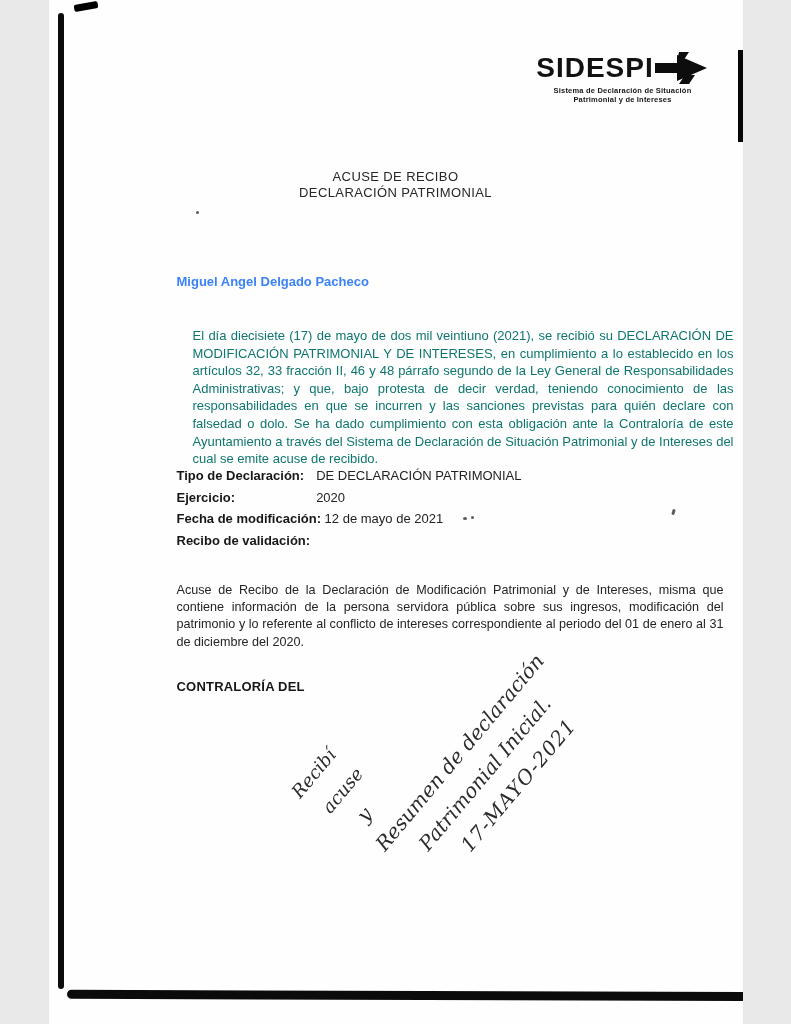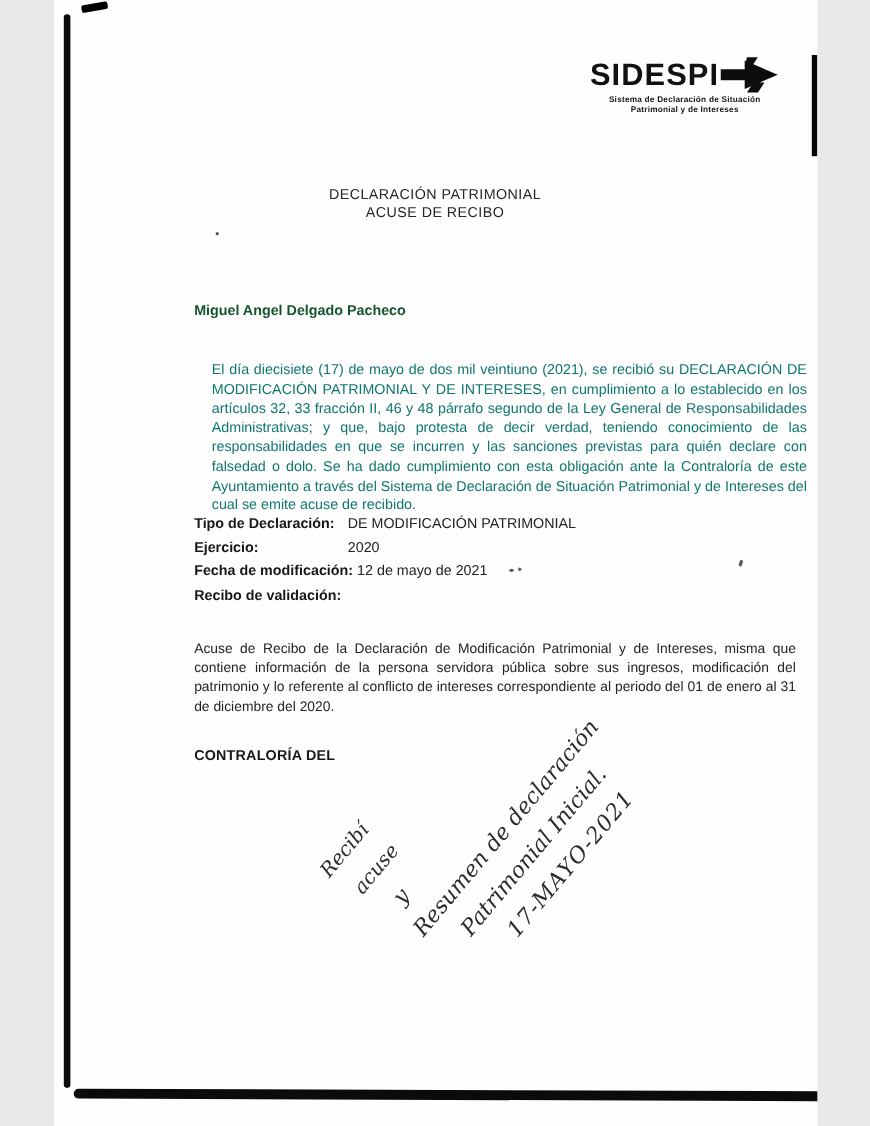--- a/index.html
+++ b/index.html
@@ -24,21 +24,21 @@
   .speck.s4{left:623px;top:509px;width:3px;height:6px;border-radius:2px;transform:rotate(18deg);}
   
   .logo{position:absolute;left:478px;top:50px;width:192px;text-align:center;}
   .logo-row{display:flex;align-items:center;justify-content:center;gap:1px;}
   .logo-text{font-size:28px;font-weight:bold;letter-spacing:1px;color:#121212;}
   .logo-arrow{display:inline-block;line-height:0;}
   .logo-tagline{font-size:7.5px;font-weight:bold;line-height:9px;color:#161616;letter-spacing:.2px;}
   
   .doc-title{position:absolute;left:0;top:169px;width:100%;text-align:center;font-size:13px;line-height:16px;letter-spacing:.4px;color:#272727;}
   
-  .recipient{position:absolute;left:128px;top:274px;font-size:13px;font-weight:bold;color:#14532d;}
+  .recipient{position:absolute;left:128px;top:274px;font-size:13px;font-weight:bold;color:#3b82f6;}
   .body-par{position:absolute;left:128px;top:311px;width:541px;margin:16px;font-size:13px;line-height:17.6px;text-align:justify;color:#0f766e;}
   .fields{position:absolute;left:128px;top:465px;font-size:13px;color:#222;}
   .field-row{line-height:21.5px;white-space:nowrap;}
   .f-label{display:inline-block;min-width:136px;font-weight:bold;color:#171717;}
   .f-value{color:#222;}
   .footer-par{position:absolute;left:128px;top:582px;width:547px;margin:0;font-size:12.6px;line-height:17.2px;text-align:justify;color:#242424;}
   .contraloria{position:absolute;left:128px;top:679px;font-size:13px;font-weight:bold;letter-spacing:.2px;color:#171717;}
   
   .handwriting{
     position:absolute;left:248px;top:622px;width:336px;
@@ -77,32 +77,32 @@
           <polygon points="24,2 34,2 28,11 22,11" fill="#0d0d0d"></polygon>
           <polygon points="30,25 40,25 34,34 24,34" fill="#0d0d0d"></polygon>
         </svg>
       </span>
     </div>
     <div class="logo-tagline">Sistema de Declaración de Situación</div>
     <div class="logo-tagline">Patrimonial y de Intereses</div>
   </div>
 
   <div class="doc-title">
+    <div>ACUSE DE RECIBO</div>
     <div>DECLARACIÓN PATRIMONIAL</div>
-    <div>ACUSE DE RECIBO</div>
   </div>
 
   <div class="recipient">Miguel Angel Delgado Pacheco</div>
 
   <p class="body-par">El día diecisiete (17) de mayo de dos mil veintiuno (2021), se recibió su DECLARACIÓN DE MODIFICACIÓN PATRIMONIAL Y DE INTERESES, en cumplimiento a lo establecido en los artículos 32, 33 fracción II, 46 y 48 párrafo segundo de la Ley General de Responsabilidades Administrativas; y que, bajo protesta de decir verdad, teniendo conocimiento de las responsabilidades en que se incurren y las sanciones previstas para quién declare con falsedad o dolo. Se ha dado cumplimiento con esta obligación ante la Contraloría de este Ayuntamiento a través del Sistema de Declaración de Situación Patrimonial y de Intereses del cual se emite acuse de recibido.</p>
 
   <div class="fields">
     <div class="field-row">
       <span class="f-label">Tipo de Declaración:</span>
-      <span class="f-value">DE MODIFICACIÓN PATRIMONIAL</span>
+      <span class="f-value">DE DECLARACIÓN PATRIMONIAL</span>
     </div>
     <div class="field-row">
       <span class="f-label">Ejercicio:</span>
       <span class="f-value">2020</span>
     </div>
     <div class="field-row">
       <span class="f-label">Fecha de modificación:</span>
       <span class="f-value">12 de mayo de 2021</span>
     </div>
     <div class="field-row">

